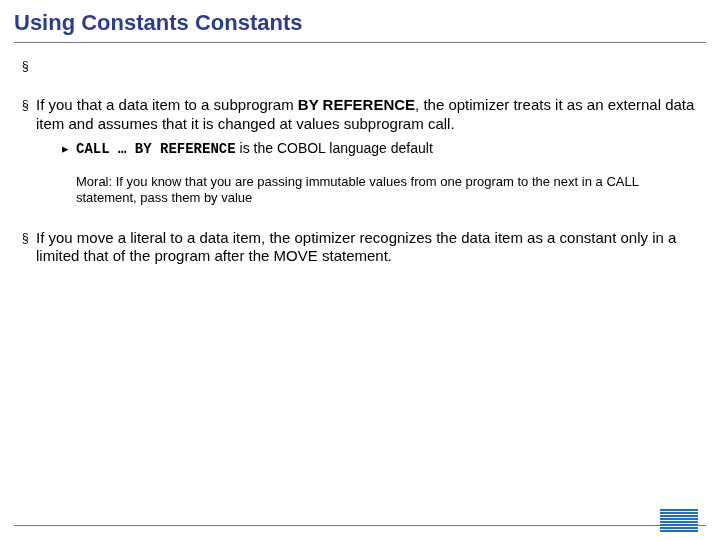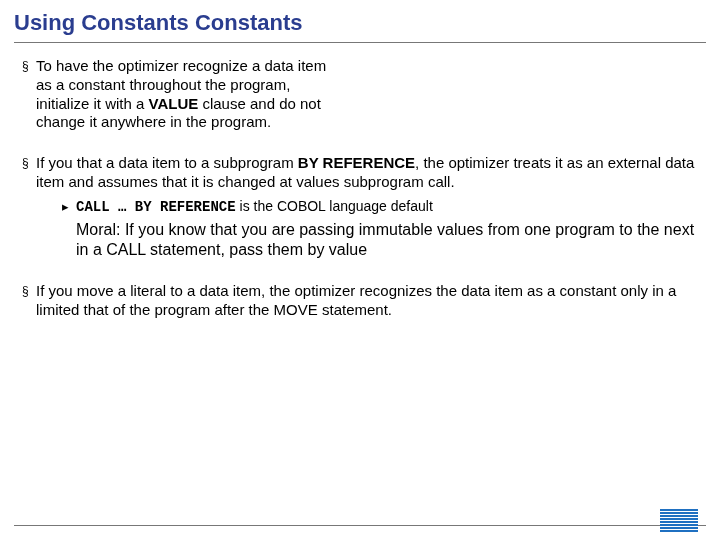--- a/index.html
+++ b/index.html
@@ -47,22 +47,22 @@
     display: flex;
     font-size: 14px;
   }
   .subarrow {
     flex: 0 0 14px;
     font-size: 13px;
     padding-top: 1px;
   }
   .subtext { flex: 1; }
   .moral {
-    margin: 4px 0 0 40px;
-    font-size: 16px;
+    margin: 16px 0 0 40px;
+    font-size: 13px;
   }
   .firstblock { position: relative; }
   .wrap-first { max-width: 300px; }
   .codebox {
     position: absolute;
     top: 12px;
     left: 320px;
     width: 360px;
     border: 1px solid #b36b6b;
     font-family: "Courier New", monospace;
@@ -106,23 +106,20 @@
 <body>
 
 <div class="title">Using Constants Constants</div>
 <hr class="title-rule">
 
 <div class="content">
 
   <div class="firstblock">
     <div class="bullet">
       <div class="bmark">§</div>
-      <div class="btext wrap-first">
-        <span>To have the optimizer recognize a data item as a constant throughout the program, initialize it with a </span><span class="bold">VALUE</span><span> clause and do not change it anywhere in the program.</span>
-      </div>
     </div>
   </div>
 
   <div class="bullet">
     <div class="bmark">§</div>
     <div class="btext">
       <span>If you that a data item to a subprogram </span><span class="bold">BY REFERENCE</span><span>, the optimizer treats it as an external data item and assumes that it is changed at values subprogram call.</span>
       <div class="subitem">
         <div class="subarrow">▸</div>
         <div class="subtext">

